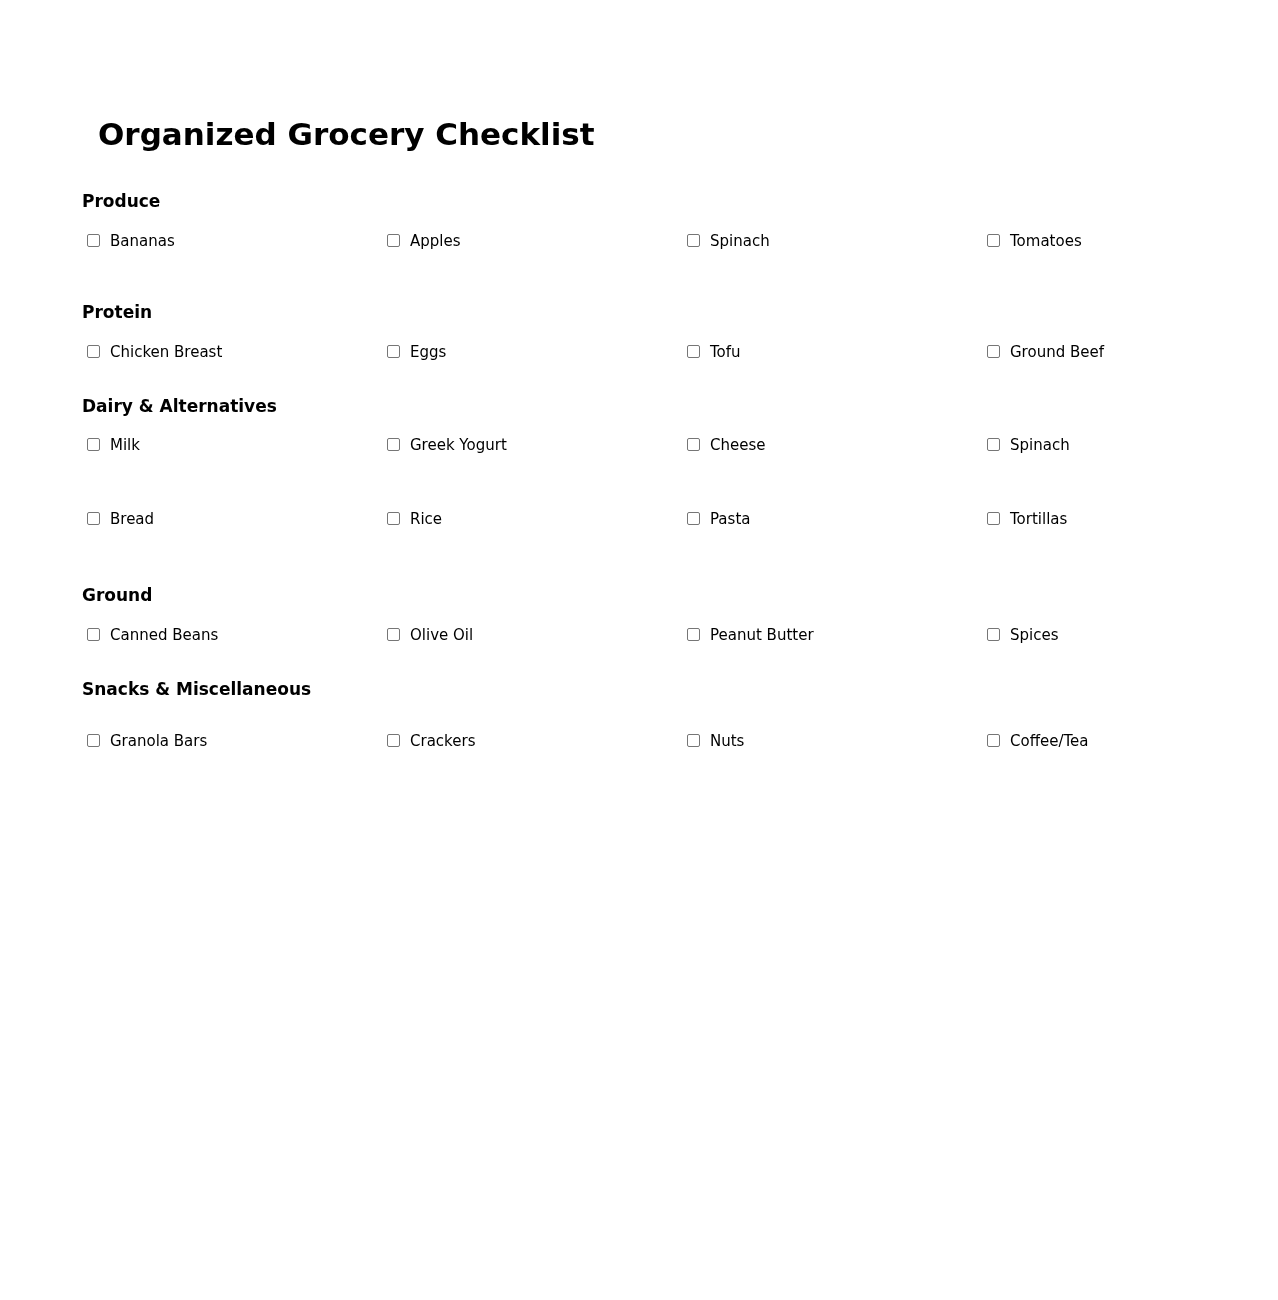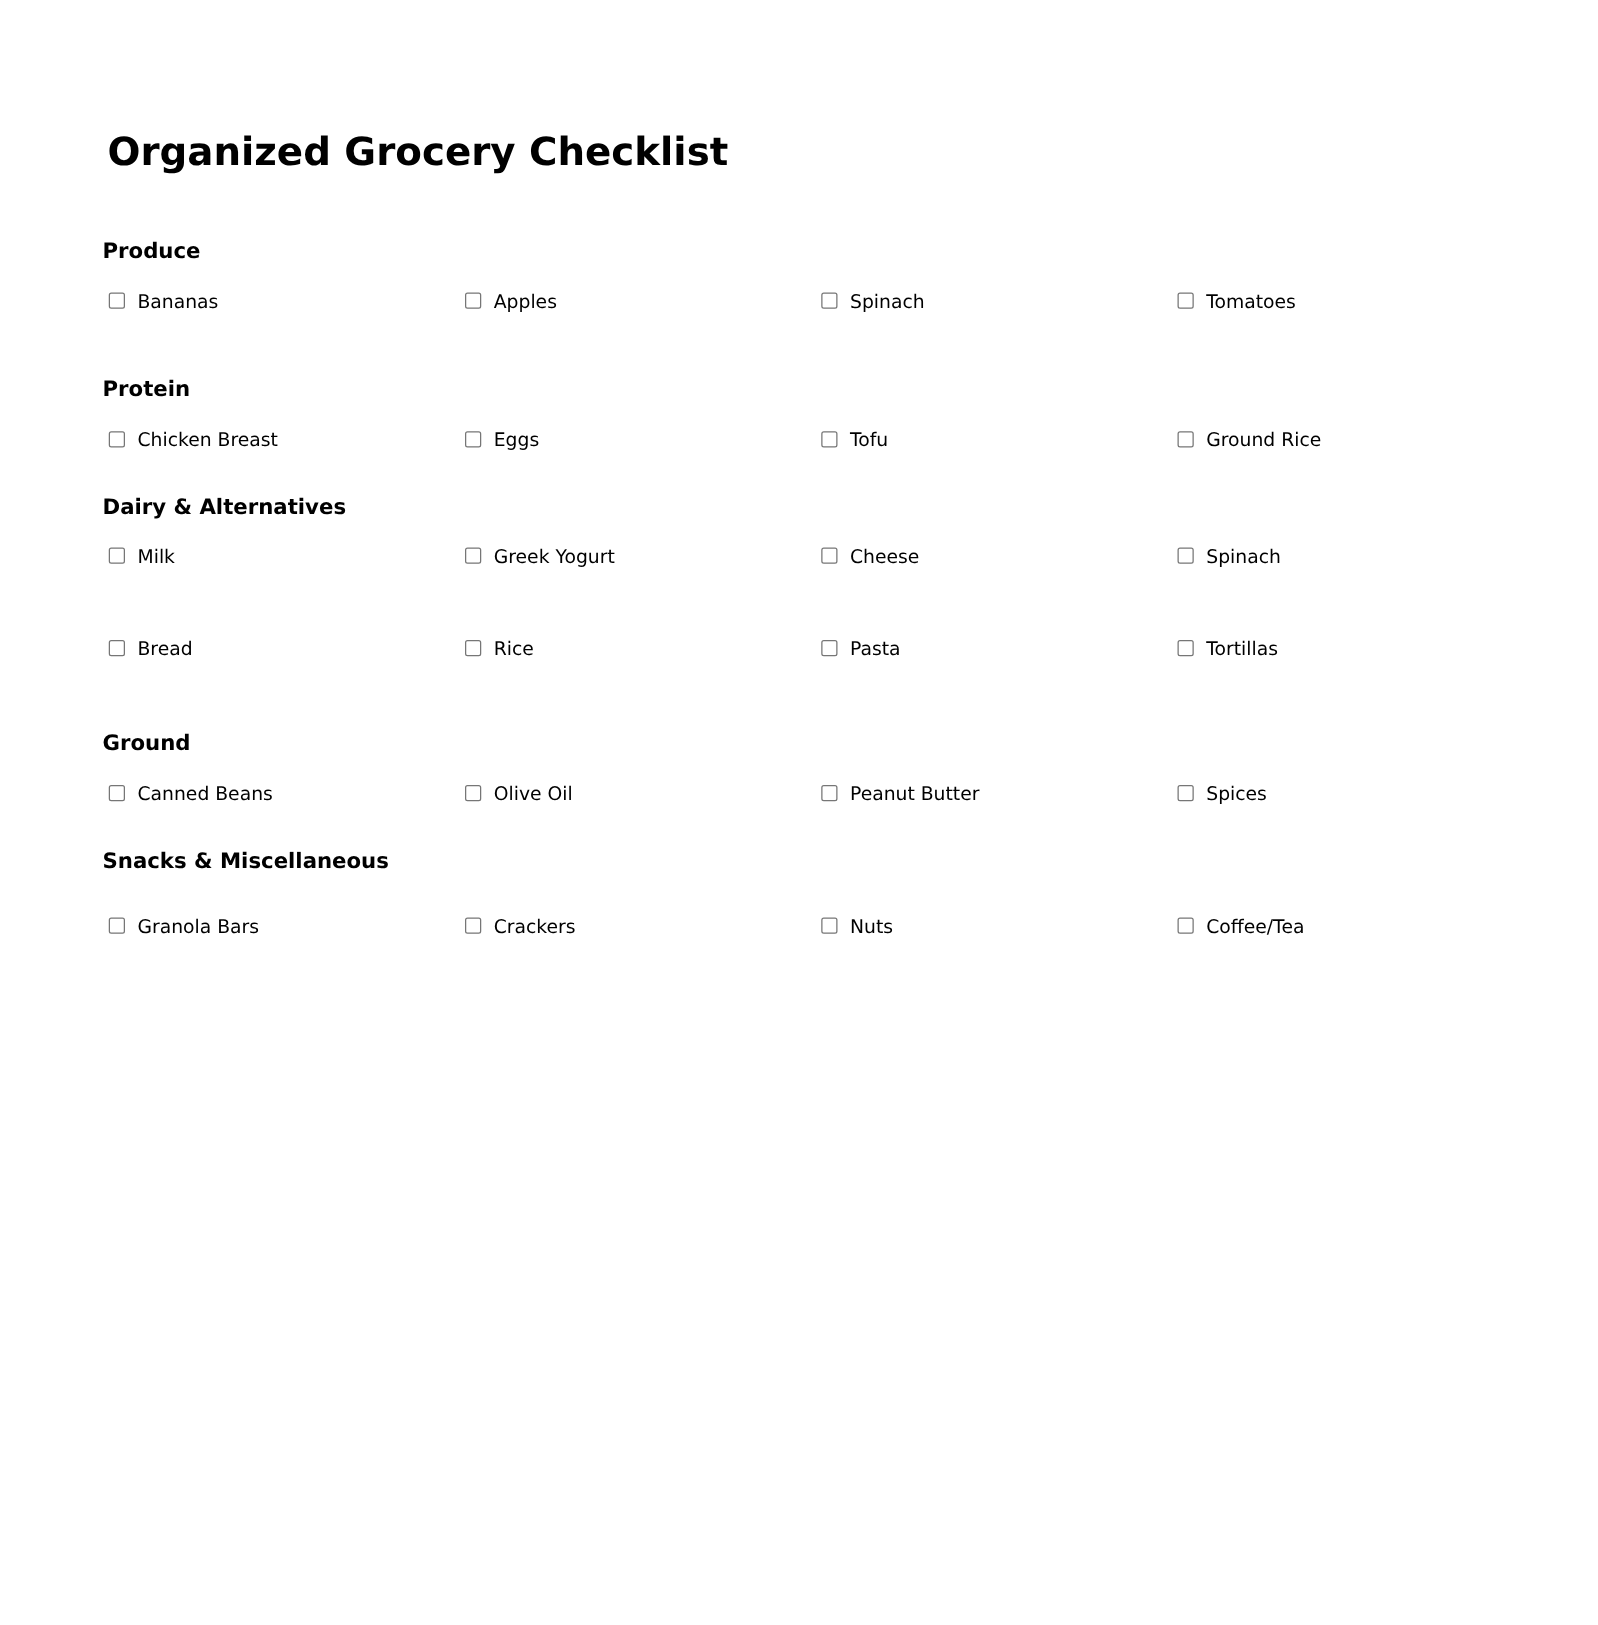--- a/index.html
+++ b/index.html
@@ -1,21 +1,21 @@
 <!DOCTYPE html>
 <html><head>
 <meta charset="utf-8">
 <style>
   html,body{margin:0;padding:0;background:#ffffff;}
   body{width:1278px;height:1300px;font-family:"DejaVu Sans","Liberation Sans",sans-serif;color:#000;position:relative;}
   .container{position:absolute;left:82px;top:0;width:1140px;}
-  h1{position:absolute;top:100px;left:0;margin:4px;font-size:31px;font-weight:bold;white-space:nowrap;letter-spacing:0;}
+  h1{position:absolute;top:100px;left:0;margin:16px;font-size:31px;font-weight:bold;white-space:nowrap;letter-spacing:0;}
   .section{position:absolute;left:0;width:1140px;}
   .section h2{margin:0;font-size:17px;font-weight:bold;height:22px;line-height:22px;}
-  .grid{position:relative;display:grid;grid-template-columns:285px 285px 285px 285px;margin-top:11px;}
+  .grid{position:relative;display:grid;grid-template-columns:285px 285px 285px 285px;margin-top:11px;gap:15px;}
   .item{display:flex;align-items:center;height:33px;margin-top:-8px;}
   .grid .item:nth-child(-n+4){margin-top:0;}
   .cb{width:13px;height:13px;border:1px solid #767676;border-radius:2px;box-sizing:border-box;margin-left:5px;margin-right:10px;background:#fff;flex:0 0 auto;}
   .lbl{font-size:15px;line-height:18px;white-space:nowrap;}
 </style>
 </head>
 <body>
 
 <div class="container">
   <h1>Organized Grocery Checklist</h1>
@@ -52,21 +52,21 @@
       <label class="item">
           <span class="cb"></span>
           <span class="lbl">Eggs</span>
         </label>
       <label class="item">
           <span class="cb"></span>
           <span class="lbl">Tofu</span>
         </label>
       <label class="item">
           <span class="cb"></span>
-          <span class="lbl">Ground Rice</span>
+          <span class="lbl">Ground Beef</span>
         </label>
     </div>
   </div>
 
   <div class="section" style="top:395px">
     <h2>Dairy &amp; Alternatives</h2>
     <div class="grid" style="">
       <label class="item">
           <span class="cb"></span>
           <span class="lbl">Milk</span>

